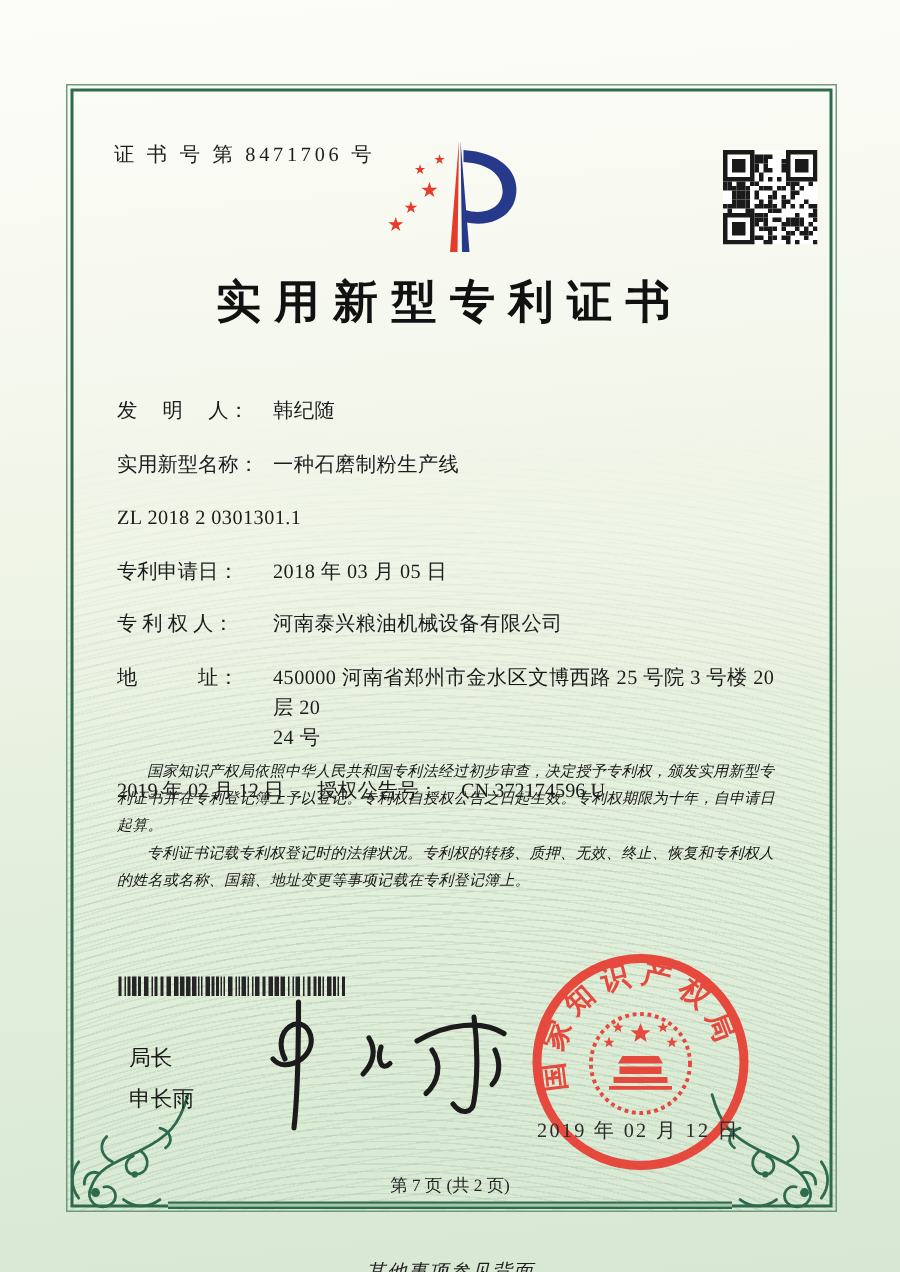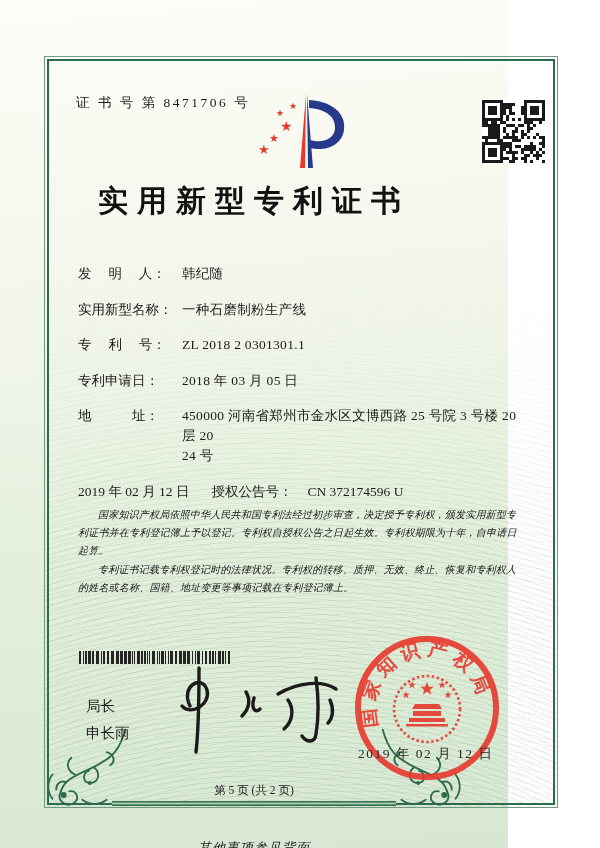--- a/index.html
+++ b/index.html
@@ -1,18 +1,18 @@
 <!DOCTYPE html>
 <html><head>
 <meta charset="utf-8">
 <style>
   html,body{margin:0;padding:0;}
   body{width:600px;height:848px;overflow:hidden;
        font-family:"Liberation Serif","DejaVu Serif",serif;}
-  .page{position:relative;width:508px;height:848px;
+  .page{position:relative;width:600px;height:848px;
         background:linear-gradient(175deg,#fdfdf8 0%,#f7f9f0 22%,#eef4e6 45%,#e3efdc 65%,#dcebd6 85%,#d8e7d3 100%);}
   
   .guilloche{position:absolute;left:44px;top:56px;width:514px;height:752px;pointer-events:none;
     background:
       repeating-radial-gradient(140% 95% at 42% 175%, rgba(92,148,102,.13) 0 1px, transparent 1px 5px),
       repeating-radial-gradient(150% 100% at 62% 185%, rgba(92,148,102,.10) 0 1px, transparent 1px 7px);
     -webkit-mask:linear-gradient(180deg,transparent 0 30%,#000 70%);
             mask:linear-gradient(180deg,transparent 0 30%,#000 70%);}
   
   .frame{position:absolute;left:44px;top:56px;width:512px;height:750px;
@@ -261,26 +261,29 @@
   <div class="fields">
     <div class="row">
       <span class="lbl">发　 明　 人：</span>
       <span class="val">韩纪随</span>
     </div>
     <div class="row">
       <span class="lbl">实用新型名称：</span>
       <span class="val">一种石磨制粉生产线</span>
     </div>
     <div class="row">
-      <span class="lbl">专　 利　 号：</span>
       <span class="val">ZL 2018 2 0301301.1</span>
     </div>
     <div class="row">
       <span class="lbl">专利申请日：</span>
       <span class="val">2018 年 03 月 05 日</span>
+    </div>
+    <div class="row">
+      <span class="lbl">专 利 权 人：</span>
+      <span class="val">河南泰兴粮油机械设备有限公司</span>
     </div>
     <div class="row">
       <span class="lbl">地　　　址：</span>
       <span class="val">450000 河南省郑州市金水区文博西路 25 号院 3 号楼 20 层 20
 24 号</span>
     </div>
     <div class="row grant">
       <span>2019 年 02 月 12 日</span>
       <span class="lbl2">授权公告号：</span>
       <span>CN 372174596 U</span>
@@ -375,15 +378,15 @@
       <g fill="#e8382d">
         <path d="M60,76 L90,76 L87,71 L63,71 Z"></path>
         <rect x="61" y="78" width="28" height="5"></rect>
         <rect x="57" y="85" width="36" height="4"></rect>
         <rect x="54" y="91" width="42" height="2.5"></rect>
       </g>
     </g>
   </svg>
   <div class="seal-date">2019 年 02 月 12 日</div>
 
-  <div class="page-info">第 5 页 (共 2 页)</div>
+  <div class="page-info">第 7 页 (共 2 页)</div>
   <div class="footer-note">其他事项参见背面</div>
 </div>
 
 </body></html>

